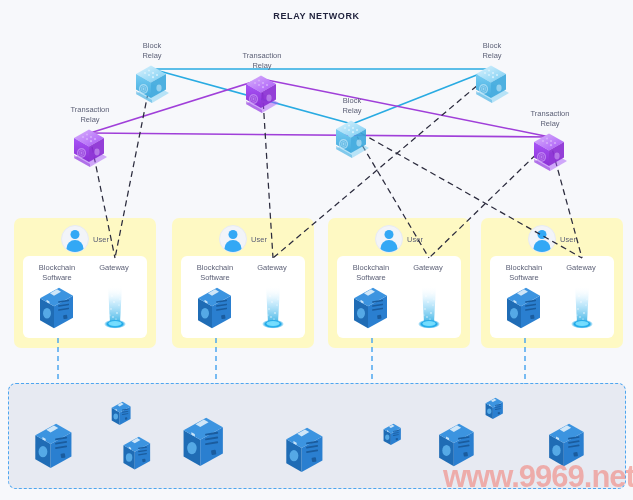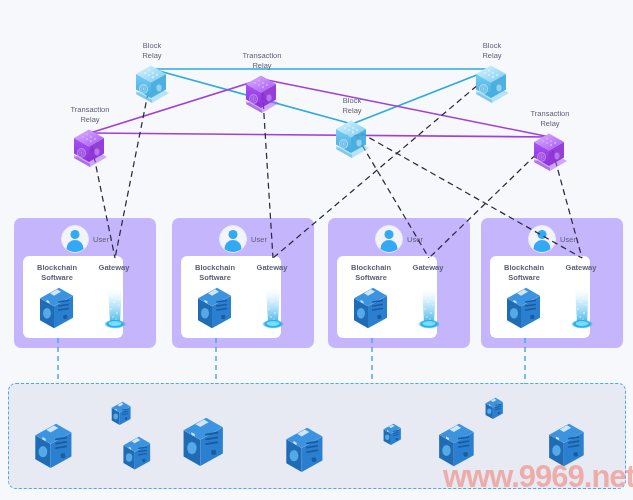--- a/index.html
+++ b/index.html
@@ -31,38 +31,38 @@
     position:absolute;left:50%;transform:translateX(-50%);
     top:-2px;
     font-size:7.5px;line-height:9.5px;color:#5d6177;
     text-align:center;white-space:nowrap;
   }
   .relay-cube{position:absolute;left:8px;top:20px;width:40px;height:42px;}
 
   
   .user-panel{
     position:absolute;top:218px;width:142px;height:130px;
-    background:#c4b5fd;border-radius:7px;z-index:1;
+    background:#fef9c3;border-radius:7px;z-index:1;
   }
   .user-row{position:absolute;left:0;right:0;top:6px;height:30px;
     display:flex;align-items:center;justify-content:center;gap:4px;}
   .avatar{
     width:26px;height:26px;border-radius:50%;
     background:#f2f4f9;position:relative;overflow:hidden;flex:none;
     border:1px solid #e8ebf2;
   }
   .avatar .head{position:absolute;left:50%;top:4px;transform:translateX(-50%);
     width:9px;height:9px;border-radius:50%;background:#33a8f5;}
   .avatar .body{position:absolute;left:50%;top:14px;transform:translateX(-50%);
     width:17px;height:13px;border-radius:9px 9px 0 0;background:#33a8f5;}
   .user-label{font-size:7.5px;color:#5d6177;white-space:nowrap;}
 
   .inner-card{
-    position:absolute;left:9px;top:38px;width:100px;height:82px;
-    background:#ffffff;border-radius:6px;font-weight:bold;
+    position:absolute;left:9px;top:38px;width:124px;height:82px;
+    background:#ffffff;border-radius:6px;
   }
   .card-cap{
     position:absolute;top:7px;font-size:7.5px;line-height:9.5px;
     color:#5d6177;text-align:center;white-space:nowrap;
   }
   .cap-sw{left:6px;width:56px;}
   .cap-gw{left:64px;width:54px;}
 
   .server-ico{position:absolute;left:14px;top:32px;width:42px;height:44px;}
   .gateway-ico{position:absolute;left:72px;top:28px;width:40px;height:50px;}
@@ -80,20 +80,21 @@
     font-size:31px;font-weight:bold;letter-spacing:-1px;
     color:#f1877f;opacity:.62;white-space:nowrap;
     font-family:"Liberation Sans", sans-serif;
   }
 </style>
 </head>
 <body>
 
 <div id="stage">
 
+  <div id="relay-title" class="section-title">RELAY NETWORK</div>
 
   <svg class="layer" id="edge-layer">
       <line x1="152" y1="69" x2="352" y2="124" stroke="#29abe2" stroke-width="1.6"></line>
       <line x1="152" y1="69" x2="492" y2="69" stroke="#29abe2" stroke-width="1.6"></line>
       <line x1="352" y1="124" x2="492" y2="69" stroke="#29abe2" stroke-width="1.6"></line>
       <line x1="90" y1="133" x2="262" y2="79" stroke="#a03fd9" stroke-width="1.6"></line>
       <line x1="90" y1="133" x2="550" y2="137" stroke="#a03fd9" stroke-width="1.6"></line>
       <line x1="262" y1="79" x2="550" y2="137" stroke="#a03fd9" stroke-width="1.6"></line>
       <line x1="152" y1="73" x2="115" y2="258" stroke="#2b2b3d" stroke-width="1.25" stroke-dasharray="6,4"></line>
       <line x1="90" y1="137" x2="115" y2="258" stroke="#2b2b3d" stroke-width="1.25" stroke-dasharray="6,4"></line>

